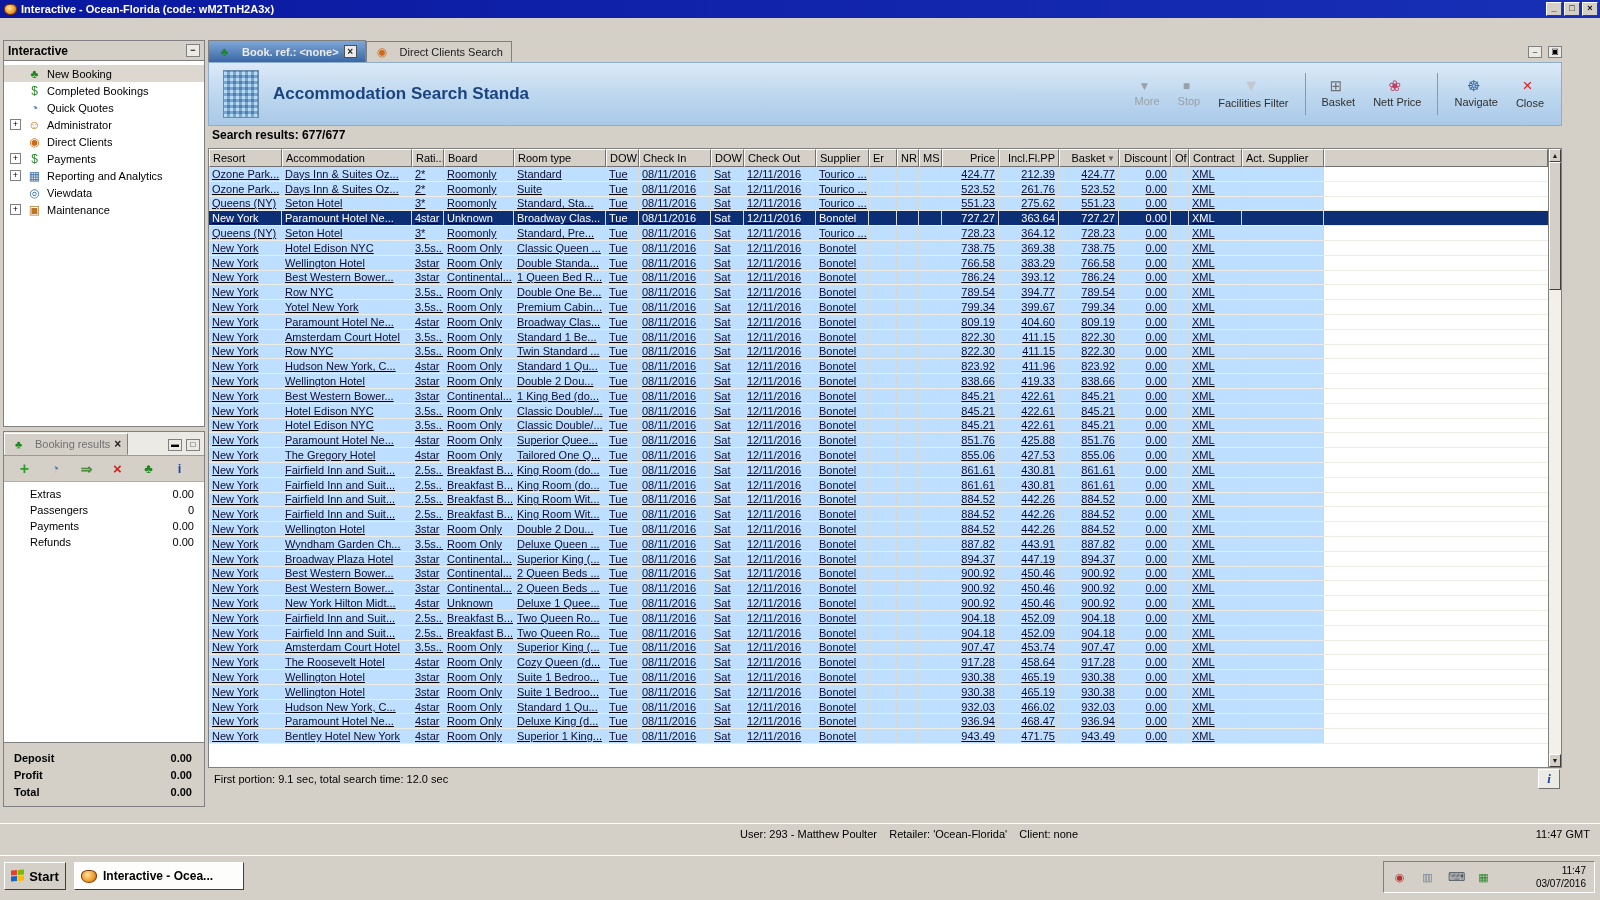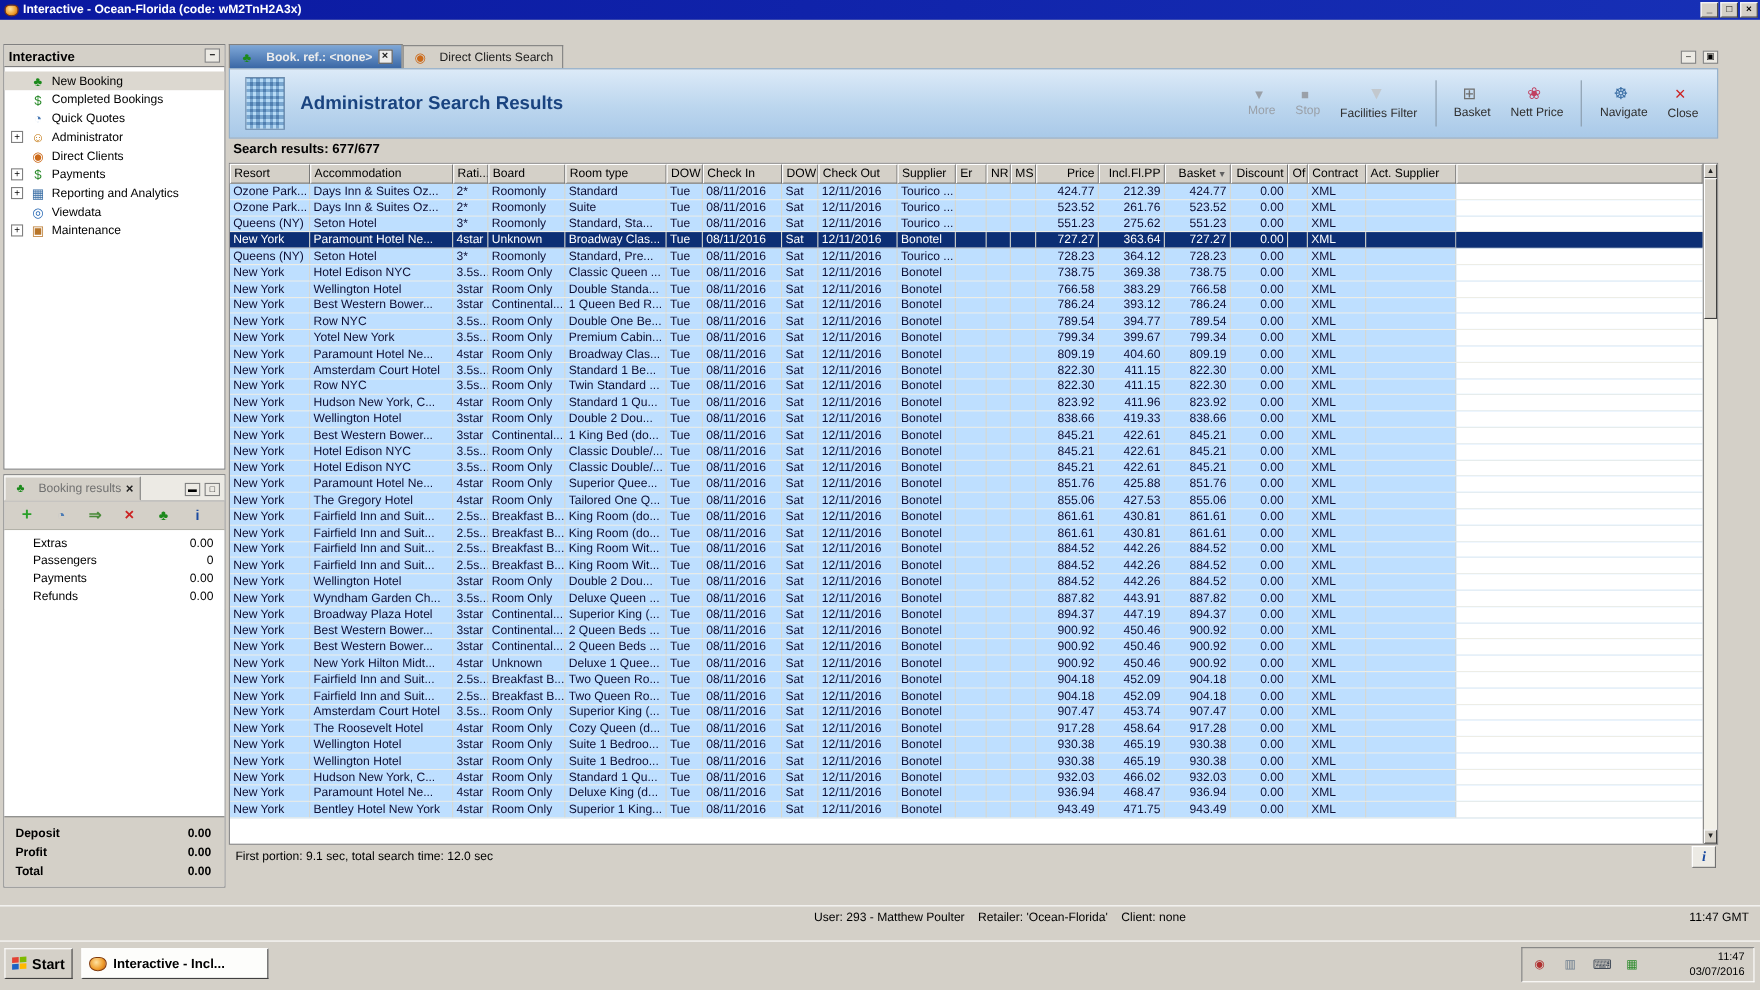--- a/index.html
+++ b/index.html
@@ -87,21 +87,21 @@
 
 
 .tablewrap { position:absolute; left:208px; top:148px; right:38px; height:620px;
   background:#fff; border:1px solid #808080; }
 .thead { position:absolute; left:0; top:0; right:13px; height:18px; display:flex; }
 .th { background:#D4D0C8; border:1px solid; border-color:#fff #707070 #707070 #fff;
   padding:0 3px; display:flex; align-items:center; overflow:hidden; white-space:nowrap;
   font-size:11px; flex:0 0 auto; }
 .th.right { justify-content:flex-end; }
 .th .sort { margin-left:2px; font-size:8px; color:#606060; }
-.tbody { position:absolute; left:0; top:18px; right:13px; bottom:0; overflow:hidden; }
+.tbody { position:absolute; left:0; top:18px; right:13px; bottom:0; overflow:hidden;text-decoration:underline; }
 .t-row { display:flex; height:14.8px; background:#BEDFFF; border-bottom:1px solid #EDEDE6; color:#0E0E34; }
 .t-cell { padding:0 3px; border-right:1px solid #D8D8CF; overflow:hidden; white-space:nowrap;
   display:flex; align-items:center; flex:0 0 auto; font-size:11px; }
 .t-cell.right { justify-content:flex-end; }
 .t-fill { flex:1 1 auto; background:#fff; border-right:none; }
 .t-row.sel { background:#0C2E74; color:#fff; }
 .t-row.sel .t-fill { background:#0C2E74; }
 
 .vscroll { position:absolute; top:0; right:0; bottom:0; width:13px;
   background:#F2F0E8; border-left:1px solid #808080; }
@@ -284,21 +284,21 @@
       </span>
       <span class="mdi-ctrls">
         <span class="flatbtn">‒</span>
         <span class="flatbtn">▣</span>
       </span>
     </div>
 
   <div class="banner">
     <span class="bldg"></span>
     <span class="banner-titles">
-      <div>Administrator Search Results</div>
+      <div>Accommodation Search Standa</div>
     </span>
     <span class="banner-toolbar" id="banner-toolbar">
         <span class="tool-btn disabled">
           <span class="ic" style="color: rgb(154, 160, 168); font-size: 12px;">▼</span>
           <span>More</span>
         </span>
         <span class="tool-btn disabled">
           <span class="ic" style="color: rgb(154, 160, 168); font-size: 12px;">■</span>
           <span>Stop</span>
         </span>
@@ -1320,21 +1320,21 @@
       <span class="flag">
           <i></i>
           <i></i>
           <i></i>
           <i></i>
         </span>
       <span>Start</span>
     </span>
     <span class="task-btn">
       <span class="task-ico"></span>
-      <span>Interactive - Incl...</span>
+      <span>Interactive - Ocea...</span>
     </span>
     <span class="tray" id="tray">
       <span class="ic" style="color: rgb(176, 48, 48); font-size: 11px;">◉</span>
         <span class="ic" style="color: rgb(112, 128, 144); font-size: 11px;">▥</span>
         <span class="ic" style="color: rgb(64, 74, 88); font-size: 12px;">⌨</span>
         <span class="ic" style="color: rgb(42, 138, 42); font-size: 11px;">▦</span>
         <span class="tray-clock">
         <div>11:47</div>
         <div>03/07/2016</div>
       </span>

